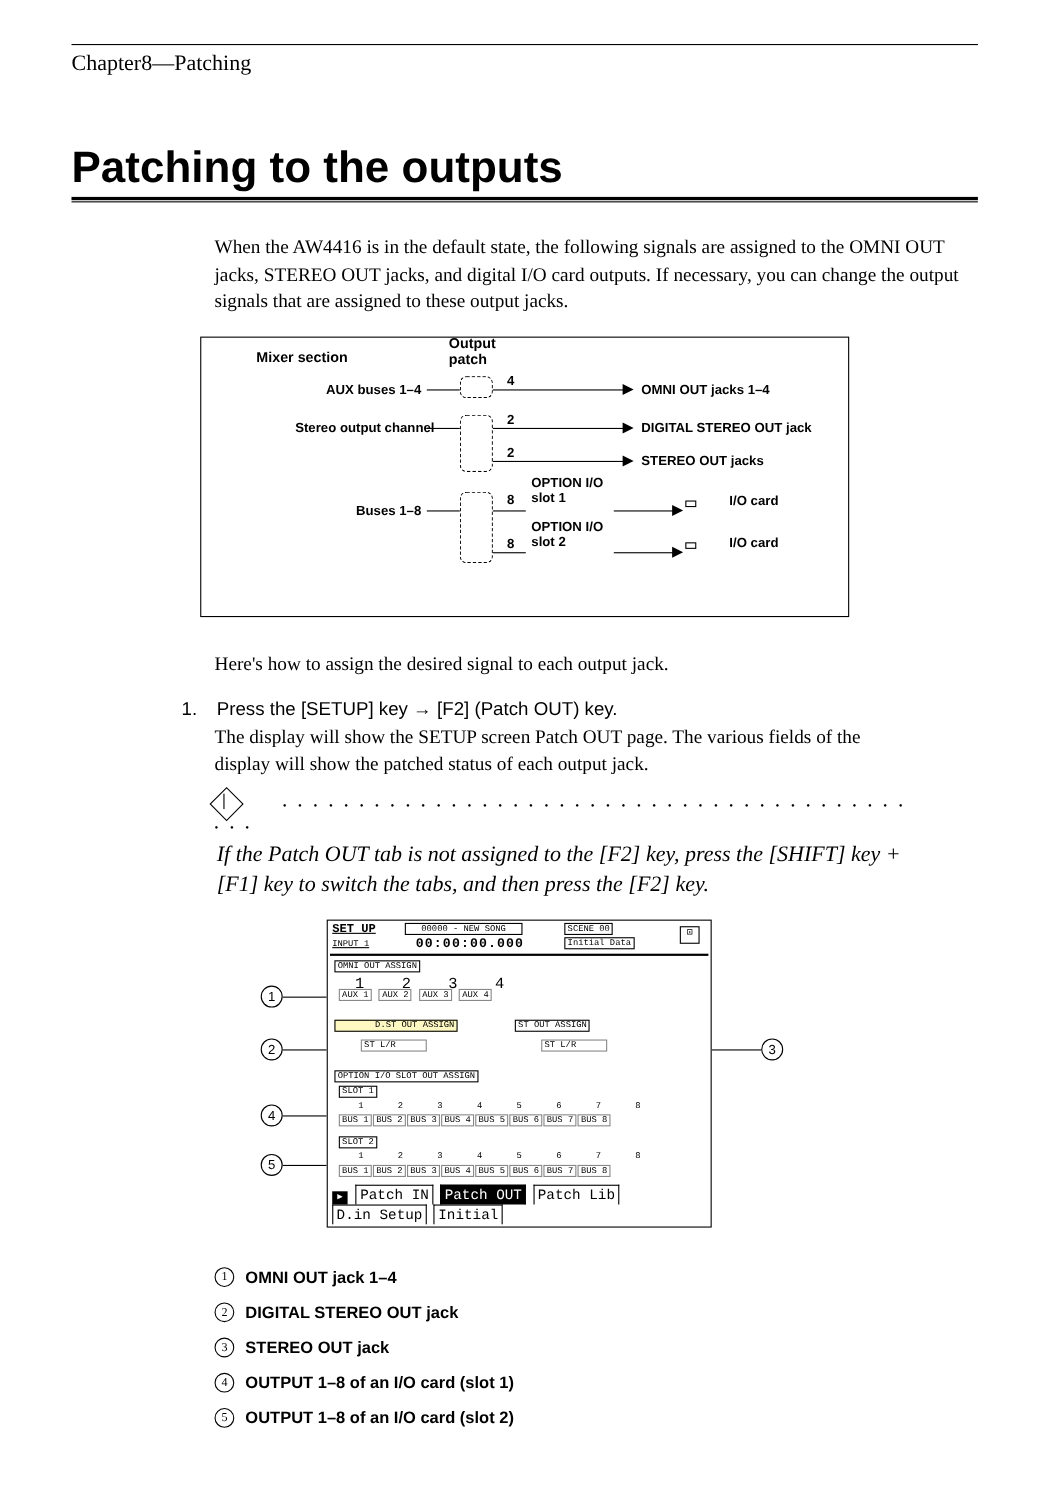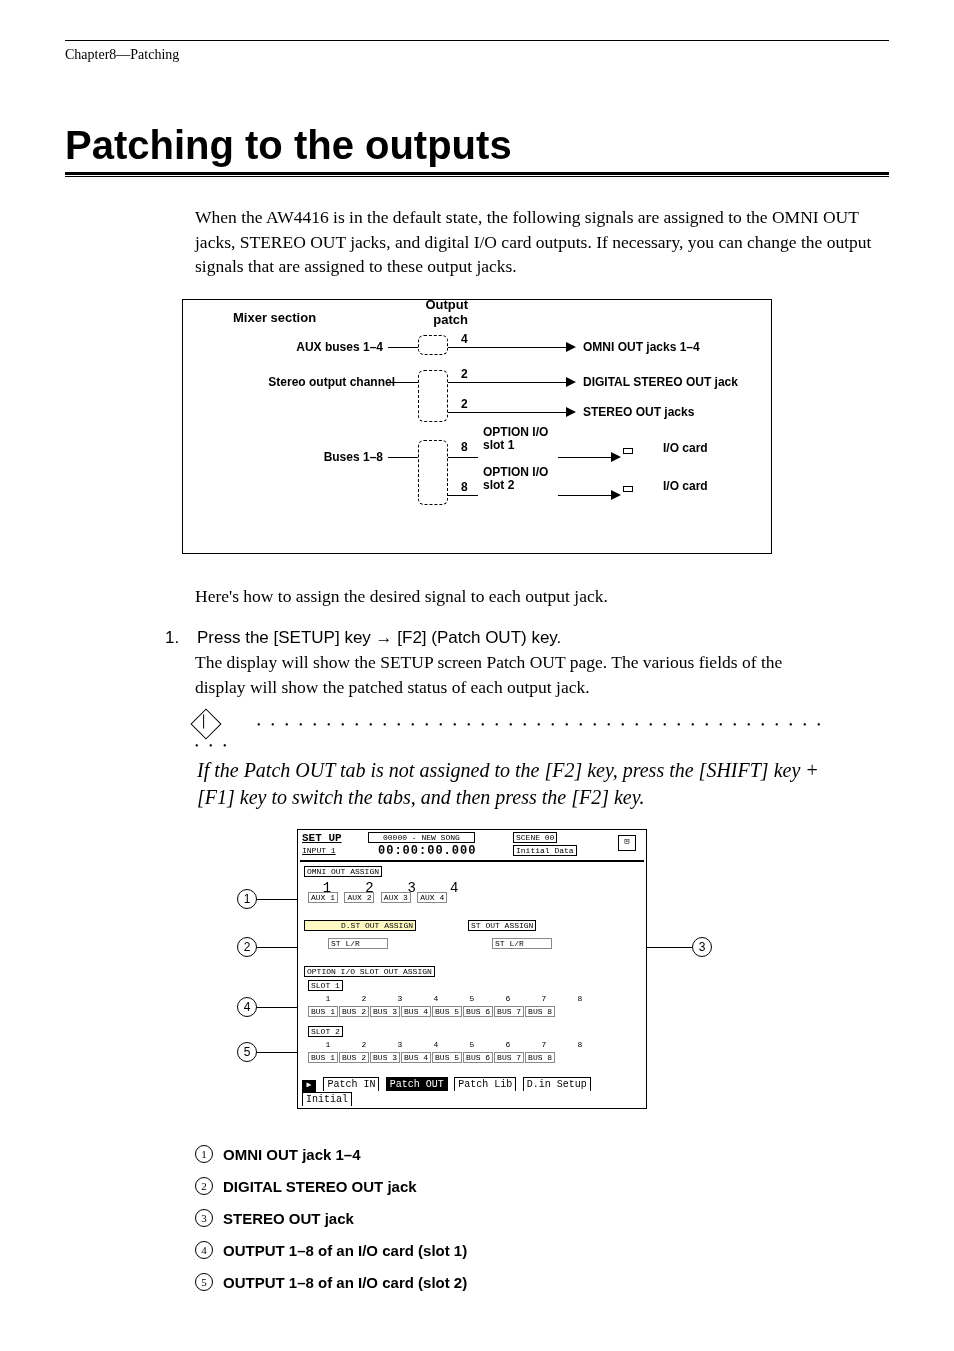--- a/index.html
+++ b/index.html
@@ -6,21 +6,21 @@
   body {
     font-family: "Times New Roman", serif;
     background: #fff;
     color: #000;
     width: 954px;
     margin: 0 auto;
     position: relative;
     padding: 40px 65px 30px 65px;
   }
   .header-rule { border-top: 1px solid #000; margin-bottom: 6px; }
-  .chapter-label { font-size: 14px; margin-bottom: 60px; }
+  .chapter-label { font-size: 20px; margin-bottom: 60px; }
   .main-title {
     font-family: Arial, Helvetica, sans-serif;
     font-size: 40px;
     font-weight: bold;
     margin-bottom: 4px;
   }
   .title-rule-thick { border-top: 3px solid #000; }
   .title-rule-thin { border-top: 1px solid #000; margin-top: 1px; margin-bottom: 28px; }
   .body-text {
     font-family: "Times New Roman", serif;
@@ -125,21 +125,21 @@
     position: absolute;
     left: 60px; top: 0; width: 350px; height: 280px;
     border: 1px solid #000;
     background: #fff;
     font-family: "Courier New", monospace;
     font-size: 9px;
   }
   .scr-row { position: absolute; }
   .scr-header { background: #000; color: #fff; font-size: 8px; padding: 0 2px; display: inline-block; }
   .scr-cell { display: inline-block; border: 1px solid #888; font-size: 8px; padding: 0 2px; margin-right: 1px; }
-  .scr-tab { display: inline-block; font-size: 10px; padding: 1px 3px; border: 1px solid #000; border-bottom: none; margin-right: 1px; }
+  .scr-tab { display: inline-block; font-size: 13px; padding: 1px 3px; border: 1px solid #000; border-bottom: none; margin-right: 1px; }
   .scr-tab.active { background: #000; color: #fff; }
   .legend-list {
     margin-left: 130px;
     font-family: Arial, Helvetica, sans-serif;
     font-size: 15px;
     font-weight: bold;
   }
   .legend-list .row { margin-bottom: 14px; display: flex; align-items: center; }
   .legend-list .circ {
     display: inline-flex; align-items: center; justify-content: center;
@@ -175,21 +175,21 @@
 <div class="chapter-label">Chapter8—Patching</div>
 
 <div class="main-title">Patching to the outputs</div>
 <div class="title-rule-thick"></div>
 <div class="title-rule-thin"></div>
 
 <div class="body-text">When the AW4416 is in the default state, the following signals are assigned to the OMNI OUT jacks, STEREO OUT jacks, and digital I/O card outputs. If necessary, you can change the output signals that are assigned to these output jacks.</div>
 
 <div class="diagram-box">
   <div class="lbl" style="left:50px; top:10px;">Mixer section</div>
-  <div class="lbl" style="left:225px; top:-3px; text-align:right; width:60px;">Output patch</div>
+  <div class="lbl" style="left:225px; top:-3px; text-align:left; width:60px;">Output patch</div>
 
   <div class="dashbox" style="left:235px; top:35px; width:30px; height:20px;"></div>
   <div class="dashbox" style="left:235px; top:70px; width:30px; height:52px;"></div>
   <div class="dashbox" style="left:235px; top:140px; width:30px; height:65px;"></div>
 
   <div class="lbl small" style="left:80px; top:40px; text-align:right; width:120px;">AUX buses 1–4</div>
   <div class="line-h" style="left:205px; top:47px; width:30px;"></div>
   <div class="lbl small" style="left:278px; top:32px;">4</div>
   <div class="line-h" style="left:265px; top:47px; width:120px;"></div>
   <div class="arrow" style="left:383px; top:42px;"></div>

